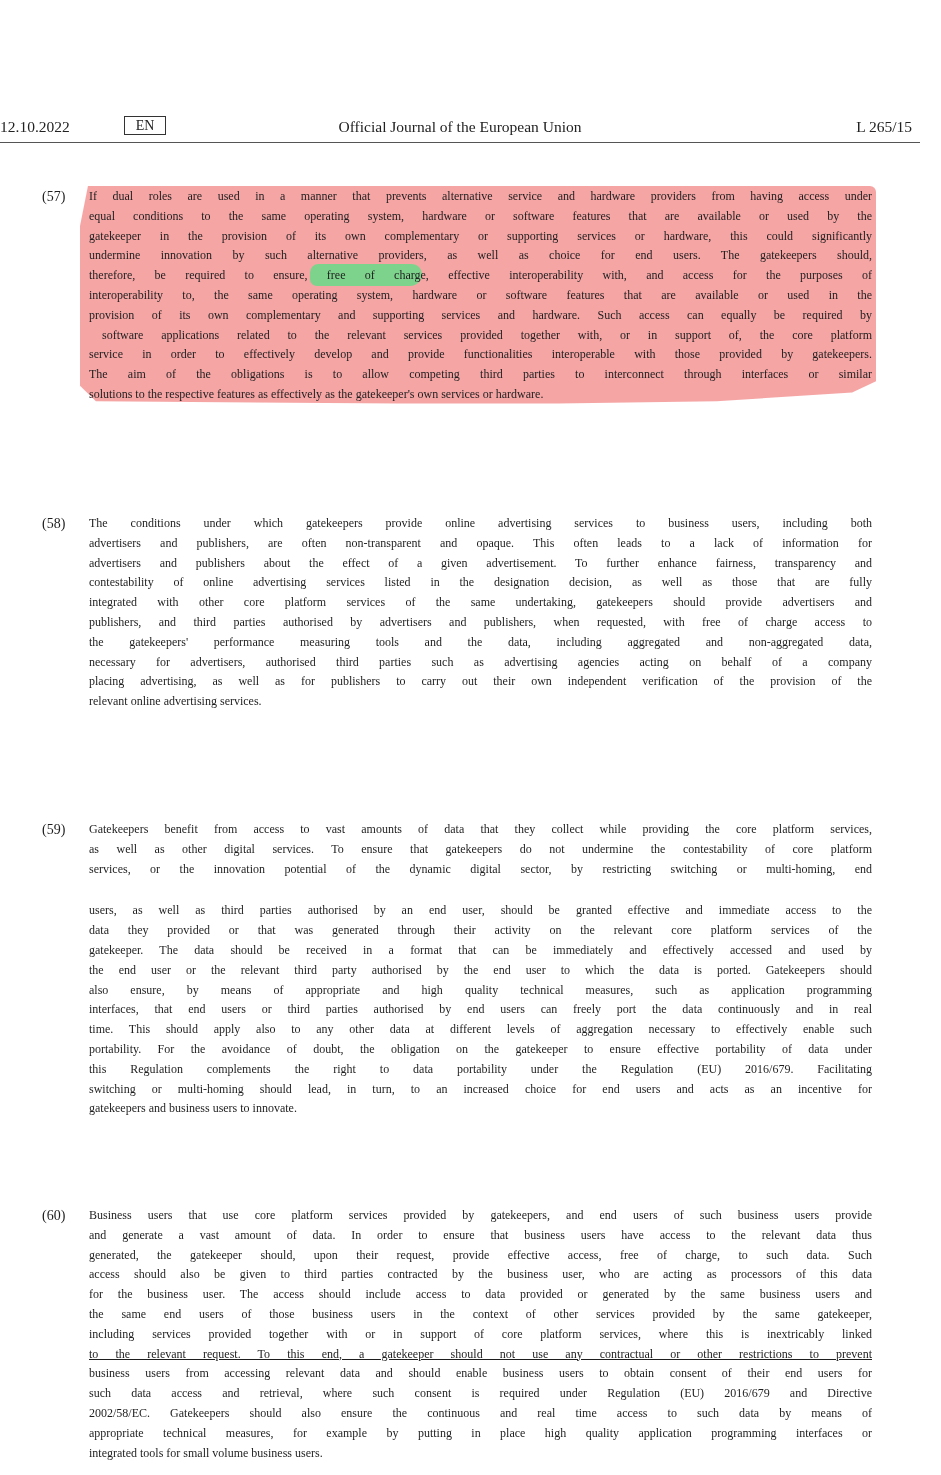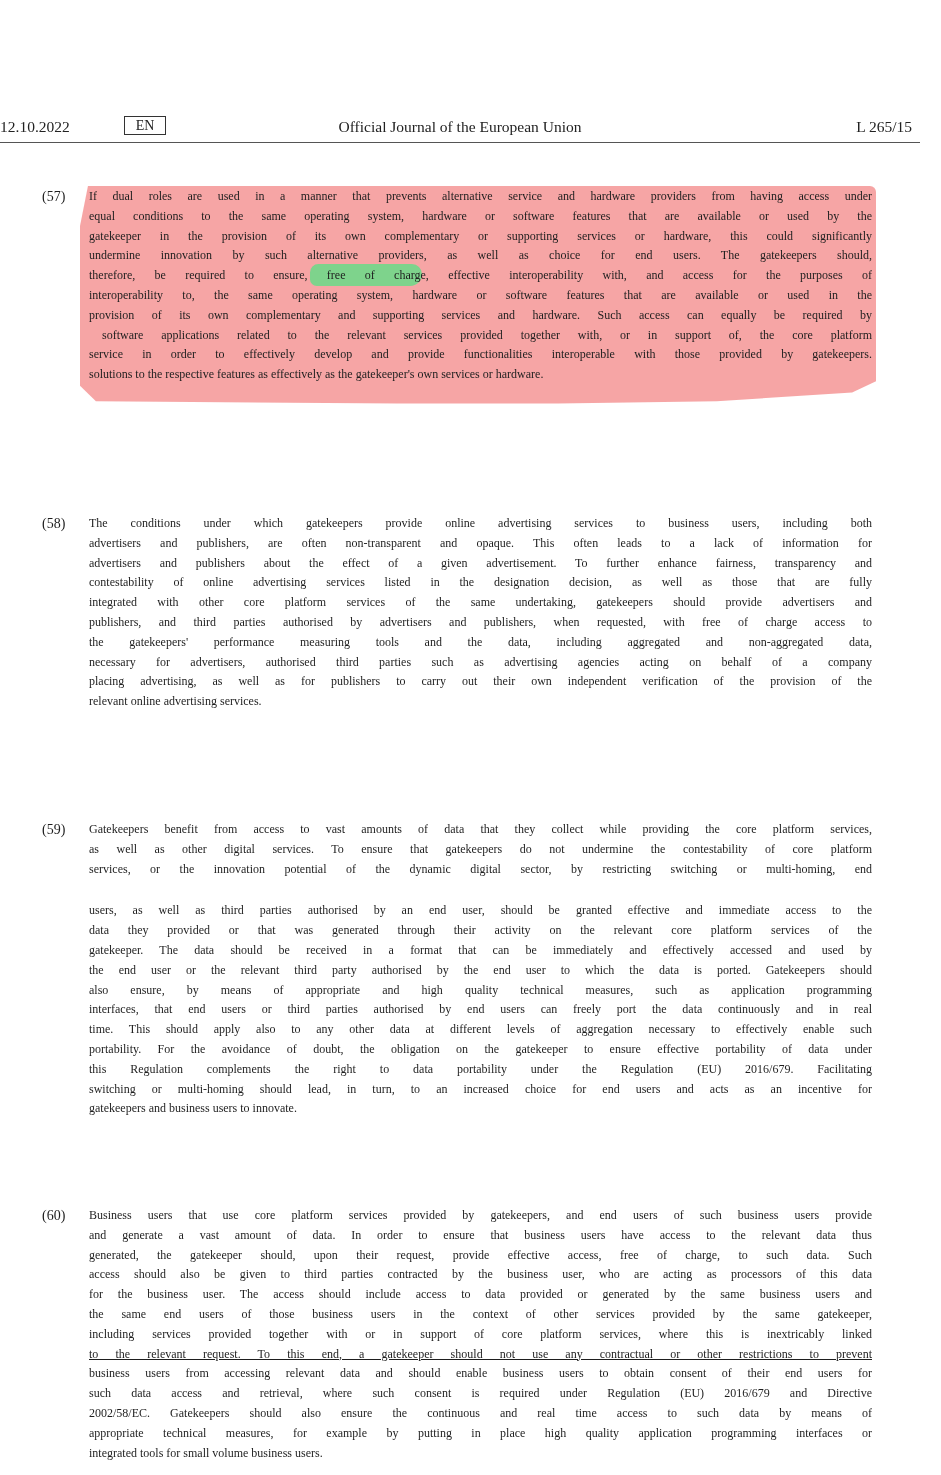--- a/index.html
+++ b/index.html
@@ -65,20 +65,21 @@
   <div class="body">
     <span class="line" style="white-space: nowrap; display: block; word-spacing: 3.5px;">If dual roles are used in a manner that prevents alternative service and hardware providers from having access under</span>
     <span class="line" style="white-space: nowrap; display: block; word-spacing: 6.11765px;">equal conditions to the same operating system, hardware or software features that are available or used by the</span>
     <span class="line" style="white-space: nowrap; display: block; word-spacing: 5.33333px;">gatekeeper in the provision of its own complementary or supporting services or hardware, this could significantly</span>
     <span class="line" style="white-space: nowrap; display: block; word-spacing: 7.26667px;">undermine innovation by such alternative providers, as well as choice for end users. The gatekeepers should,</span>
     <span class="line" style="white-space: nowrap; display: block; word-spacing: 6.8125px;">therefore, be required to ensure, free of charge, effective interoperability with, and access for the purposes of</span>
     <span class="line" style="white-space: nowrap; display: block; word-spacing: 6.875px;">interoperability to, the same operating system, hardware or software features that are available or used in the</span>
     <span class="line" style="white-space: nowrap; display: block; word-spacing: 4.375px;">provision of its own complementary and supporting services and hardware. Such access can equally be required by</span>
     <span class="line" style="white-space: nowrap; display: block; word-spacing: 5.9375px; margin-left: 13px;">software applications related to the relevant services provided together with, or in support of, the core platform</span>
     <span class="line" style="white-space: nowrap; display: block; word-spacing: 4.64286px;">service in order to effectively develop and provide functionalities interoperable with those provided by gatekeepers.</span>
+    <span class="line" style="white-space: nowrap; display: block; word-spacing: 7.9375px;">The aim of the obligations is to allow competing third parties to interconnect through interfaces or similar</span>
     <span class="line last" style="white-space: nowrap; display: block;">solutions to the respective features as effectively as the gatekeeper's own services or hardware.</span>
   </div>
 </div>
 
 <div class="recital" style="top:514px;">
   <span class="num">(58)</span>
   <div class="body">
     <span class="line" style="white-space: nowrap; display: block; word-spacing: 8.15385px;">The conditions under which gatekeepers provide online advertising services to business users, including both</span>
     <span class="line" style="white-space: nowrap; display: block; word-spacing: 6.5625px;">advertisers and publishers, are often non-transparent and opaque. This often leads to a lack of information for</span>
     <span class="line" style="white-space: nowrap; display: block; word-spacing: 5.06667px;">advertisers and publishers about the effect of a given advertisement. To further enhance fairness, transparency and</span>

